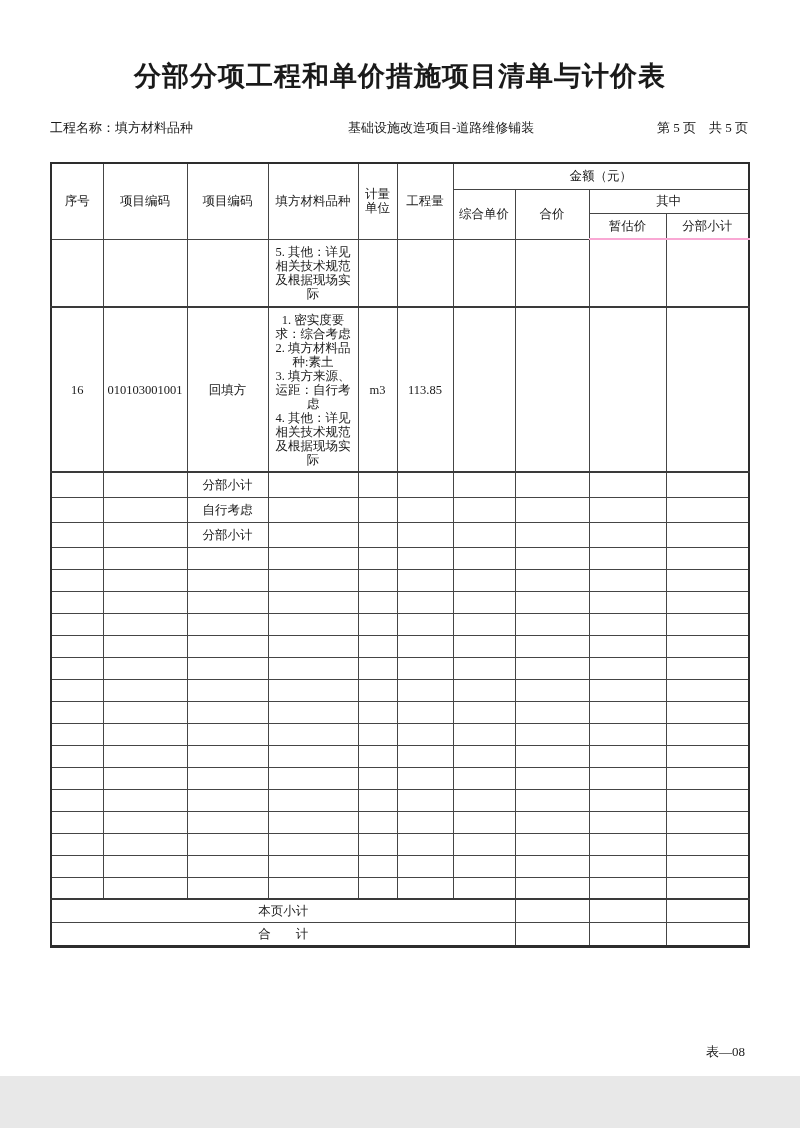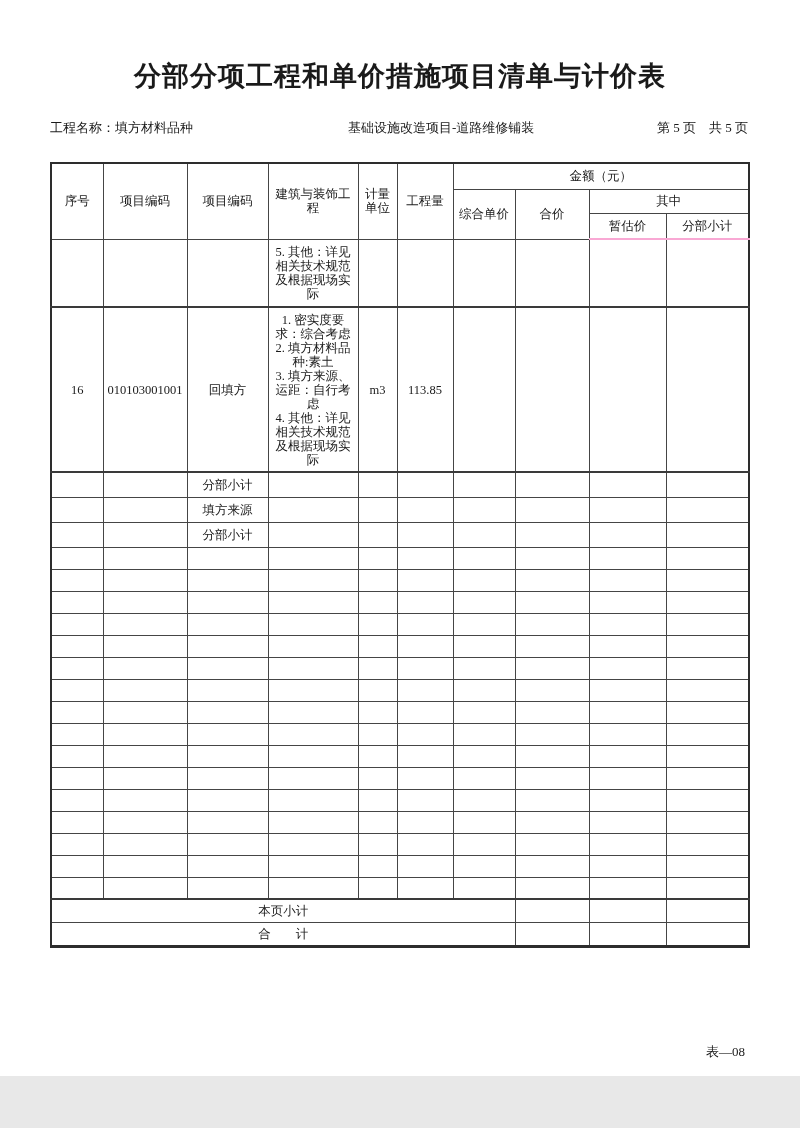--- a/index.html
+++ b/index.html
@@ -72,21 +72,21 @@
         <col style="width:74px">
         <col style="width:77px">
       <col style="width:83px">
     </colgroup>
 
     <thead>
       <tr style="height:26px">
         <td rowspan="3">序号</td>
         <td rowspan="3">项目编码</td>
         <td rowspan="3">项目编码</td>
-        <td rowspan="3">建筑与装饰工程</td>
+        <td rowspan="3">填方材料品种</td>
         <td rowspan="3">计量单位</td>
         <td rowspan="3">工程量</td>
         <td colspan="4">金额（元）</td>
       </tr>
       <tr style="height:24px">
         <td rowspan="2">综合单价</td>
         <td rowspan="2">合价</td>
         <td colspan="2">其中</td>
       </tr>
       <tr style="height:26px" class="hdr-bottom">
@@ -133,21 +133,21 @@
         <td></td>
         <td></td>
         <td></td>
         <td></td>
         <td></td>
         <td></td>
       </tr>
       <tr style="height:25px">
         <td></td>
         <td></td>
-        <td class="cell-left">填方来源</td>
+        <td class="cell-left">自行考虑</td>
         <td></td>
         <td></td>
         <td></td>
         <td></td>
         <td></td>
         <td></td>
         <td></td>
       </tr>
       <tr style="height:25px">
         <td></td>

